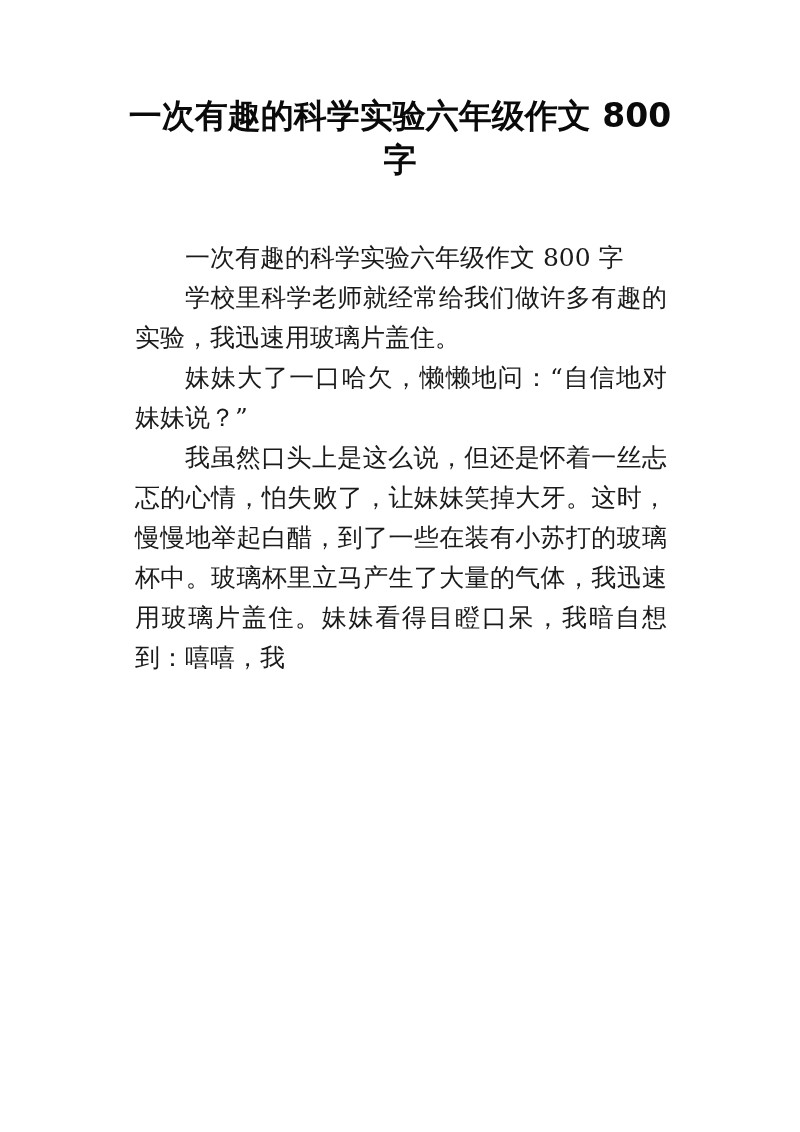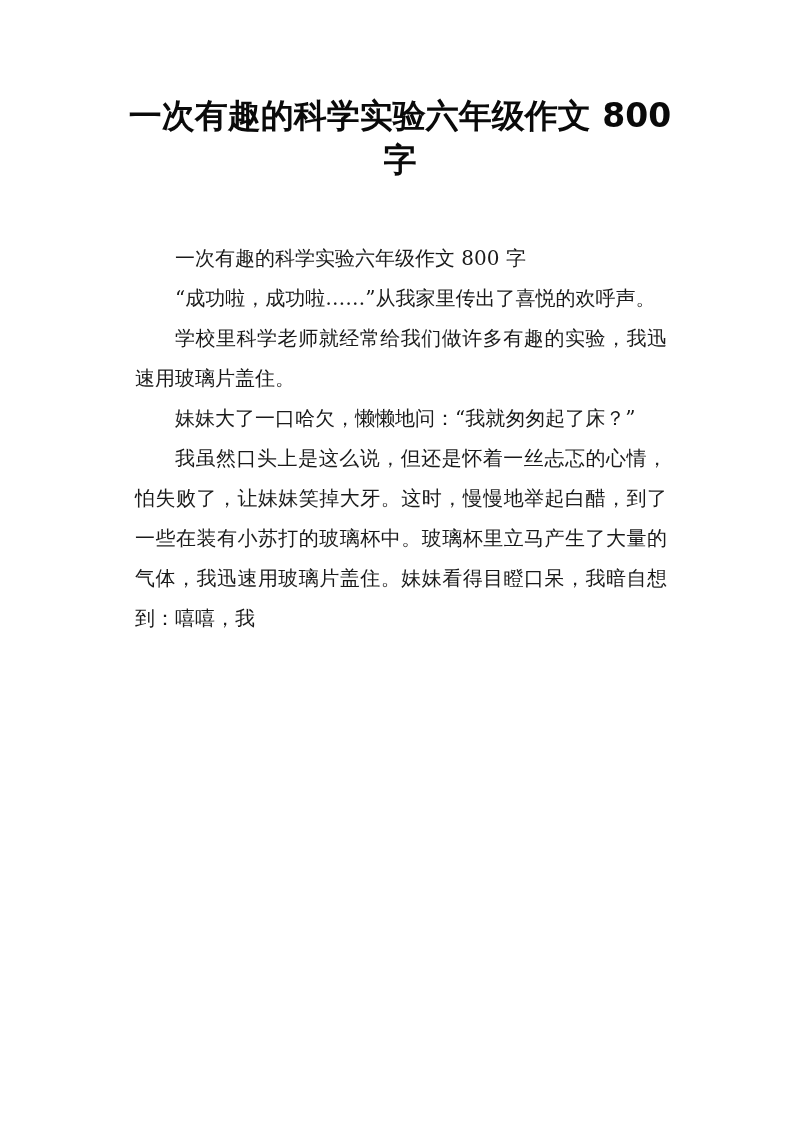--- a/index.html
+++ b/index.html
@@ -35,38 +35,37 @@
       line-height: 44px;
       letter-spacing: 0px;
       color: #0a0a0a;
     }
     .body-text {
       position: absolute;
       left: 135px;
       width: 532px;
       top: 238px;
       font-family: "DejaVu Serif", "Liberation Serif", serif;
-      font-size: 20px;
+      font-size: 25px;
       line-height: 40px;
       color: #1a1a1a;
     }
     .body-text p {
       margin: 0;
       text-indent: 2em;
       text-align: justify;
       text-justify: inter-character;
       word-break: break-all;
     }
   </style>
 </head>
 <body>
 
 <div class="page">
   <h1 class="title"><span>一次有趣的科学实验六年级作文 800</span><br><span>字</span></h1>
 
   <div class="body-text">
     <p>一次有趣的科学实验六年级作文 800 字</p>
-    <p>“成功啦，成功啦……”从我家里传出了喜悦的欢呼声。</p>
     <p>学校里科学老师就经常给我们做许多有趣的实验，我迅速用玻璃片盖住。</p>
-    <p>妹妹大了一口哈欠，懒懒地问：“我就匆匆起了床？”</p>
+    <p>妹妹大了一口哈欠，懒懒地问：“自信地对妹妹说？”</p>
     <p>我虽然口头上是这么说，但还是怀着一丝忐忑的心情，怕失败了，让妹妹笑掉大牙。这时，慢慢地举起白醋，到了一些在装有小苏打的玻璃杯中。玻璃杯里立马产生了大量的气体，我迅速用玻璃片盖住。妹妹看得目瞪口呆，我暗自想到：嘻嘻，我</p>
   </div>
 </div>
 
 </body></html>

